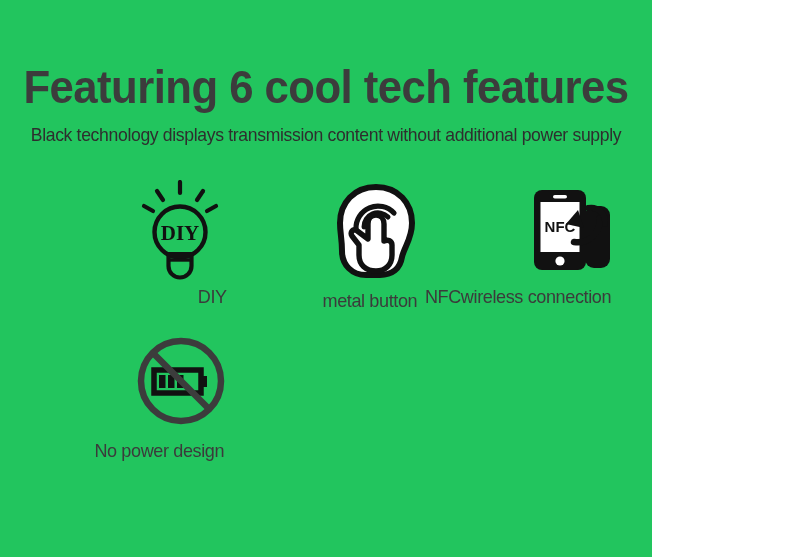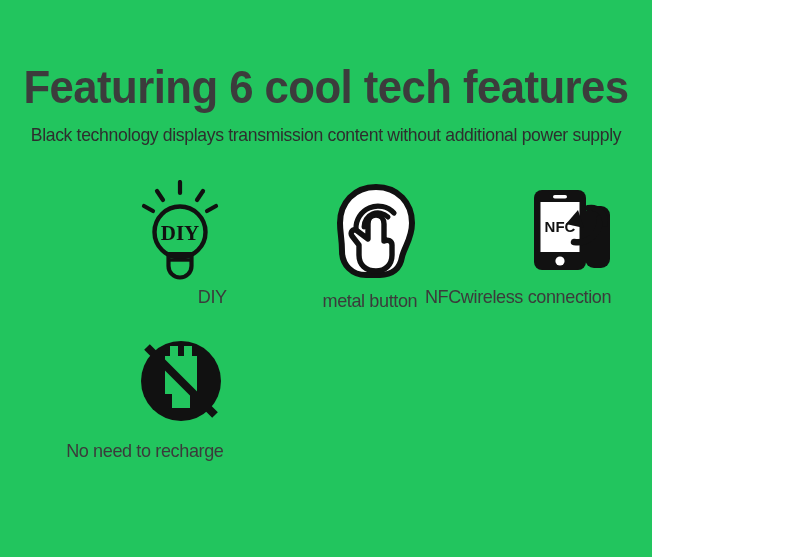--- a/index.html
+++ b/index.html
@@ -151,33 +151,32 @@
           <text x="32" y="48" text-anchor="middle" font-family="Liberation Sans, sans-serif" font-size="15" font-weight="700" fill="#111111">NFC</text>
 
           <path d="M72 34 C72 52 58 60 46 58" fill="none" stroke="#111111" stroke-width="6.5" stroke-linecap="round"></path>
           <path d="M50 26 L38 40 L56 44 Z" fill="#111111"></path>
           <path d="M60 24 C70 22 78 30 77 40" fill="none" stroke="#111111" stroke-width="6" stroke-linecap="round"></path>
         </svg>
       </div>
       <div class="cell-label">NFCwireless connection</div>
     </div>
 
-
     <div class="cell r2">
       <div class="icon-box">
         <svg width="94" height="94" viewBox="0 0 94 94" aria-hidden="true">
-          <defs>
-            <mask id="plugMask">
-              <rect x="0" y="0" width="94" height="94" fill="#ffffff"></rect>
 
-              <path d="M36 12 L36 22 L31 22 L31 60 L38 60 L38 74 L56 74 L56 60 L63 60
-                       L63 22 L58 22 L58 12 L50 12 L50 22 L44 22 L44 12 Z" fill="#000000"></path>
-            </mask>
-          </defs>
-          <circle cx="47" cy="47" r="40" fill="#111111" mask="url(#plugMask)"></circle>
-          <line x1="13" y1="13" x2="81" y2="81" stroke="#111111" stroke-width="8"></line>
+          <rect x="20" y="36" width="47" height="23" fill="none" stroke="#111111" stroke-width="5.5"></rect>
+          <rect x="67" y="42" width="6" height="11" fill="#111111"></rect>
+          <rect x="25" y="41" width="6.5" height="13" fill="#111111"></rect>
+          <rect x="34" y="41" width="6.5" height="13" fill="#111111"></rect>
+          <rect x="43" y="41" width="6.5" height="13" fill="#111111"></rect>
+
+          <circle cx="47" cy="47" r="40" fill="none" stroke="#3c3c3c" stroke-width="6.5"></circle>
+          <line x1="18" y1="18" x2="76" y2="76" stroke="#3c3c3c" stroke-width="6.5"></line>
         </svg>
       </div>
-      <div class="cell-label">No need to recharge</div>
+      <div class="cell-label">No power design</div>
     </div>
+
 
   </div>
 </div>
 
 </body></html>

